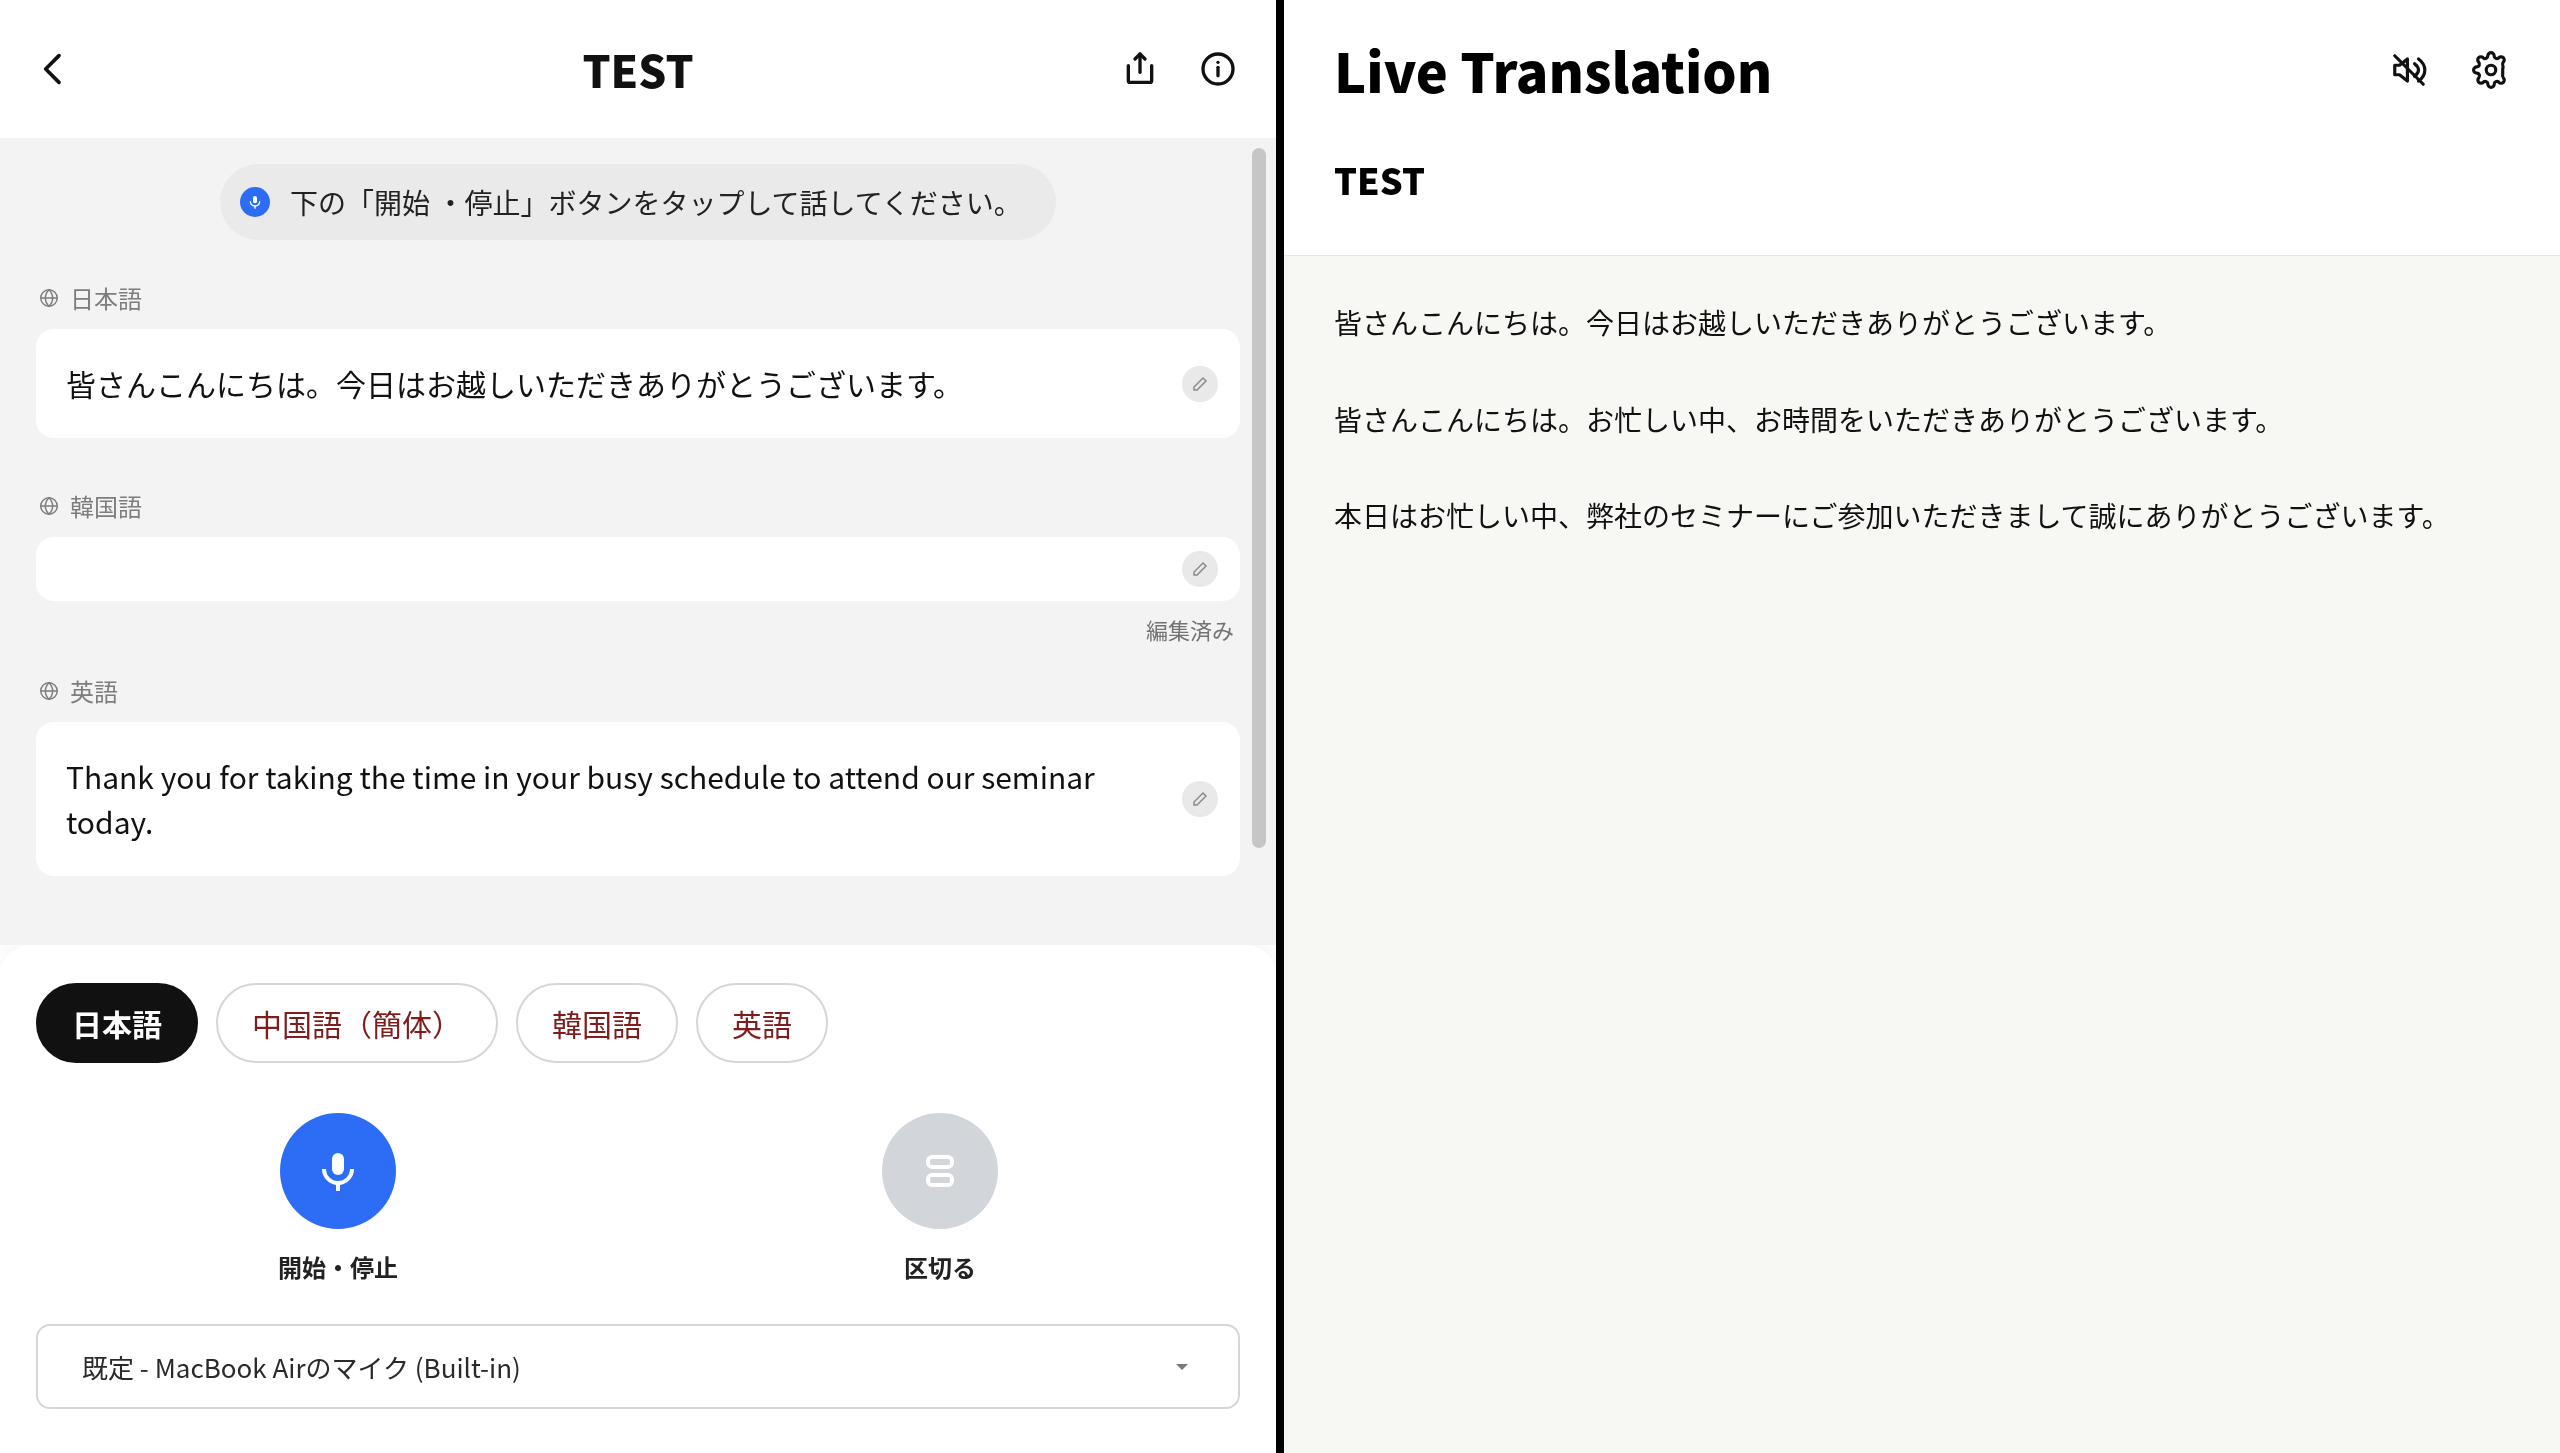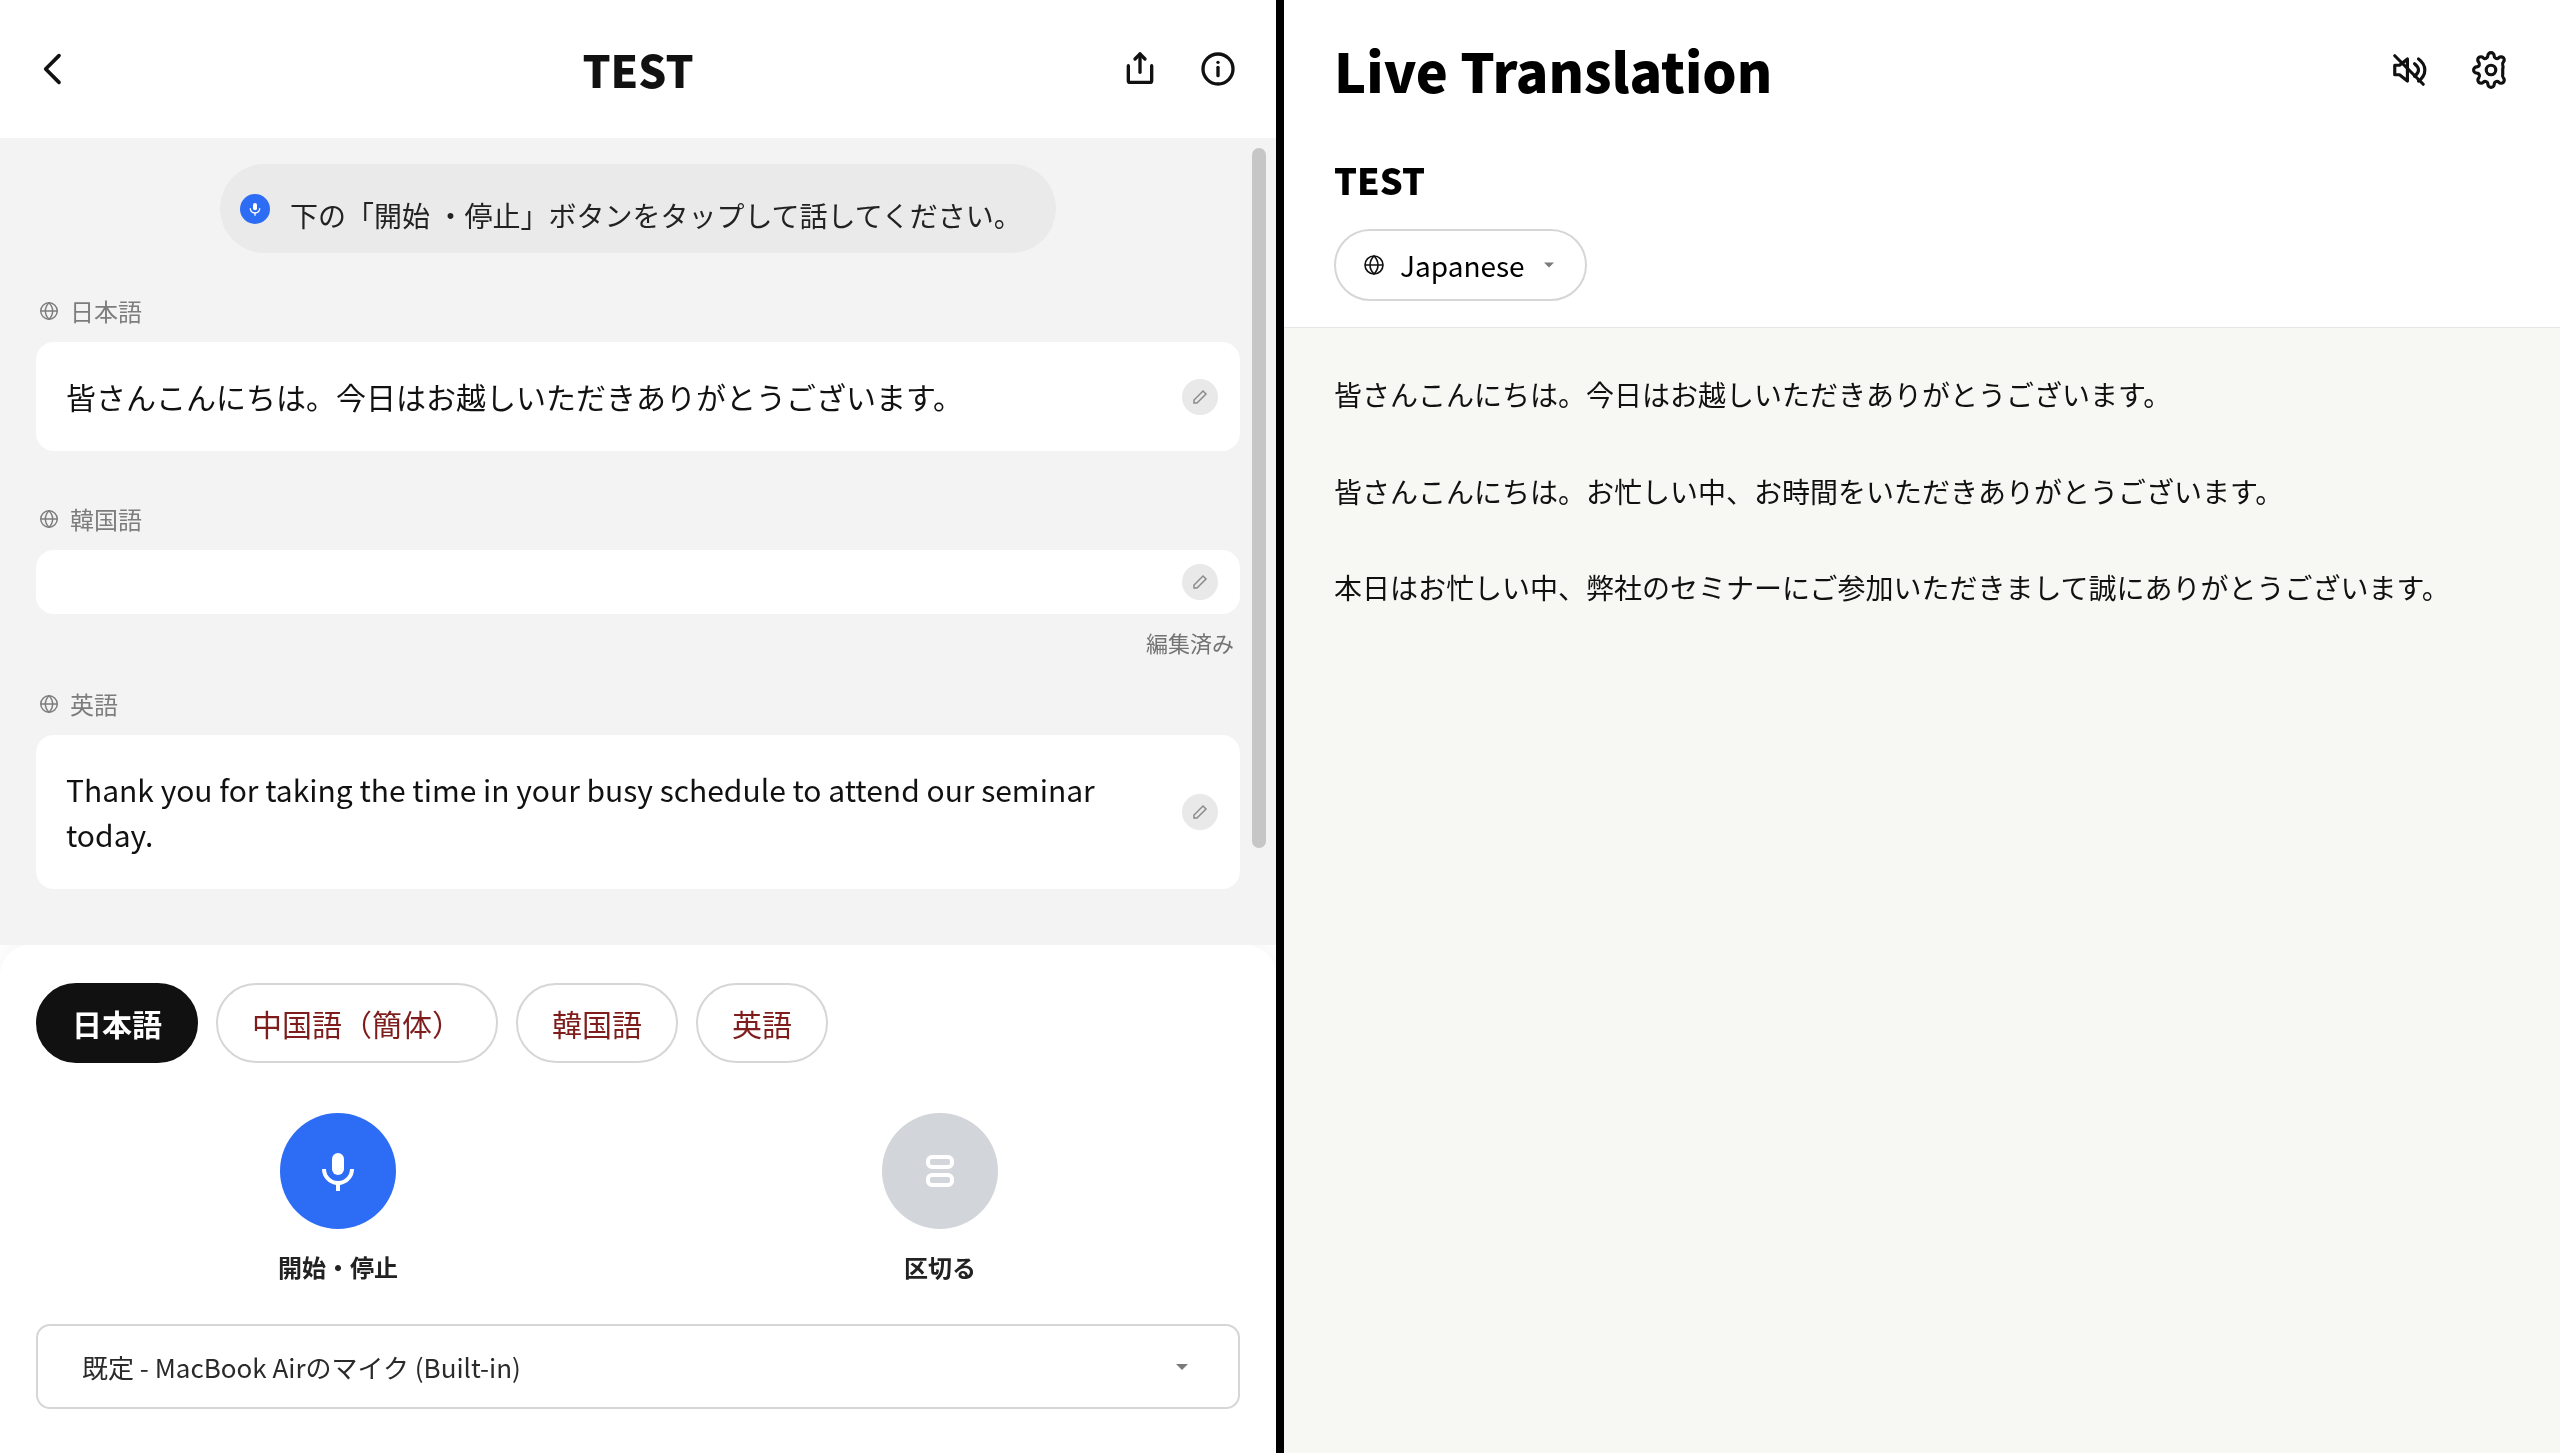--- a/index.html
+++ b/index.html
@@ -86,21 +86,21 @@
   align-items: center;
   gap: 20px;
 }
 .hint-dot {
   width: 30px; height: 30px;
   background: #2d6df6;
   border-radius: 50%;
   display:flex;align-items:center;justify-content:center;
 }
 .hint-dot svg { width: 16px; height: 16px; }
-.hint-text { font-size: 28px; color: #222; margin-top: 13px; }
+.hint-text { font-size: 28px; color: #222; }
 
 .lang-label {
   display: flex;
   align-items: center;
   gap: 10px;
   color: #7d7d7d;
   font-size: 24px;
   margin: 10px 2px 14px 2px;
 }
 .globe-icon { width: 22px; height: 22px; }
@@ -396,30 +396,20 @@
         <svg viewBox="0 0 24 24" fill="none" stroke="#111" stroke-width="2" stroke-linecap="round" stroke-linejoin="round">
           <circle cx="12" cy="12" r="3"></circle>
           <path d="M19.4 15a1.7 1.7 0 0 0 .34 1.87l.06.06a2 2 0 1 1-2.83 2.83l-.06-.06a1.7 1.7 0 0 0-1.87-.34 1.7 1.7 0 0 0-1 1.56V21a2 2 0 1 1-4 0v-.09a1.7 1.7 0 0 0-1-1.56 1.7 1.7 0 0 0-1.87.34l-.06.06a2 2 0 1 1-2.83-2.83l.06-.06A1.7 1.7 0 0 0 4.6 15a1.7 1.7 0 0 0-1.56-1H3a2 2 0 1 1 0-4h.09A1.7 1.7 0 0 0 4.6 9a1.7 1.7 0 0 0-.34-1.87l-.06-.06A2 2 0 1 1 7.03 4.24l.06.06A1.7 1.7 0 0 0 9 4.6a1.7 1.7 0 0 0 1-1.56V3a2 2 0 1 1 4 0v.09a1.7 1.7 0 0 0 1 1.56 1.7 1.7 0 0 0 1.87-.34l.06-.06a2 2 0 1 1 2.83 2.83l-.06.06A1.7 1.7 0 0 0 19.4 9c.14.34.22.7.22 1.07 0 .37-.08.73-.22 1.07Z"></path>
         </svg>
       </div>
     </div>
   </div>
 
   <div class="right-sub">
     <div class="right-sub-title">TEST</div>
-    <div class="lang-pill clickable">
-      <svg width="24" height="24" viewBox="0 0 24 24" fill="none" stroke="#111" stroke-width="1.6">
-          <circle cx="12" cy="12" r="9"></circle>
-          <path d="M3 12h18M12 3c2.5 2.5 4 5.5 4 9s-1.5 6.5-4 9c-2.5-2.5-4-5.5-4-9s1.5-6.5 4-9Z"></path>
-        </svg>
-      <span>Japanese</span>
-      <svg width="20" height="20" viewBox="0 0 24 24" fill="#7a7a7a">
-          <path d="M6 9l6 6 6-6Z"></path>
-        </svg>
-    </div>
   </div>
 
   <div class="right-body">
     <div class="t-line">皆さんこんにちは。今日はお越しいただきありがとうございます。</div>
     <div class="t-line">皆さんこんにちは。お忙しい中、お時間をいただきありがとうございます。</div>
     <div class="t-line">本日はお忙しい中、弊社のセミナーにご参加いただきまして誠にありがとうございます。</div>
   </div>
 </div>
 
 </body></html>

